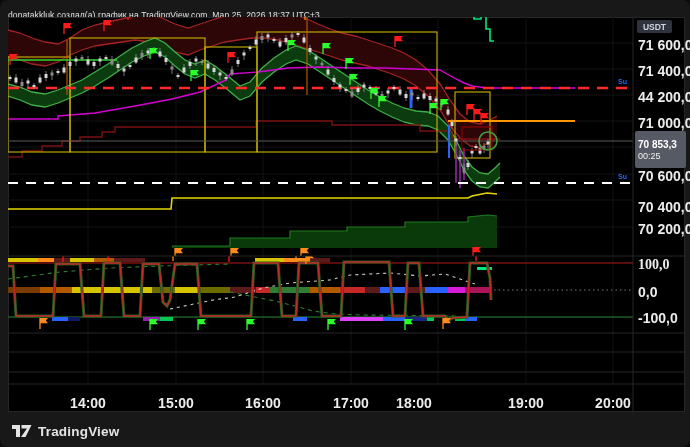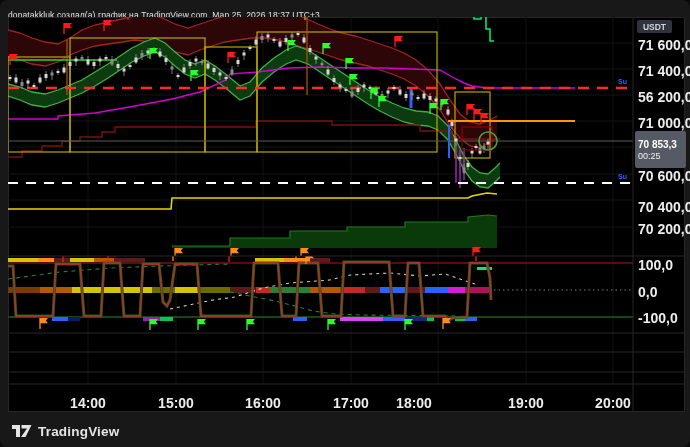--- a/index.html
+++ b/index.html
@@ -396,28 +396,28 @@
         <path d="M8,384 L685,384" fill="none" stroke="#262626" stroke-width="1"></path>
         <path d="M633,17 L633,412" fill="none" stroke="#262626" stroke-width="1"></path>
       </g>
     </svg>
 
   <div class="usdt-chip">USDT</div>
 
   <div id="price-ticks">
       <div class="axis-label price-tick" style="top: 37px;">71 600,0</div>
       <div class="axis-label price-tick" style="top: 63px;">71 400,0</div>
-      <div class="axis-label price-tick" style="top: 89px;">56 200,0</div>
+      <div class="axis-label price-tick" style="top: 89px;">44 200,0</div>
       <div class="axis-label price-tick" style="top: 115px;">71 000,0</div>
       <div class="axis-label price-tick" style="top: 168px;">70 600,0</div>
       <div class="axis-label price-tick" style="top: 199px;">70 400,0</div>
       <div class="axis-label price-tick" style="top: 221px;">70 200,0</div>
     </div>
   <div id="osc-ticks">
-      <div class="axis-label osc-tick" style="top: 257px;">100,0</div>
+      <div class="axis-label osc-tick" style="top: 257px; font-family: Liberation Serif, serif;">100,0</div>
       <div class="axis-label osc-tick" style="top: 284px;">0,0</div>
       <div class="axis-label osc-tick" style="top: 310px;">-100,0</div>
     </div>
   <div id="time-ticks">
       <div class="axis-label time-tick" style="left: 88px;">14:00</div>
       <div class="axis-label time-tick" style="left: 176px;">15:00</div>
       <div class="axis-label time-tick" style="left: 263px;">16:00</div>
       <div class="axis-label time-tick" style="left: 351px;">17:00</div>
       <div class="axis-label time-tick" style="left: 414px;">18:00</div>
       <div class="axis-label time-tick" style="left: 526px;">19:00</div>

